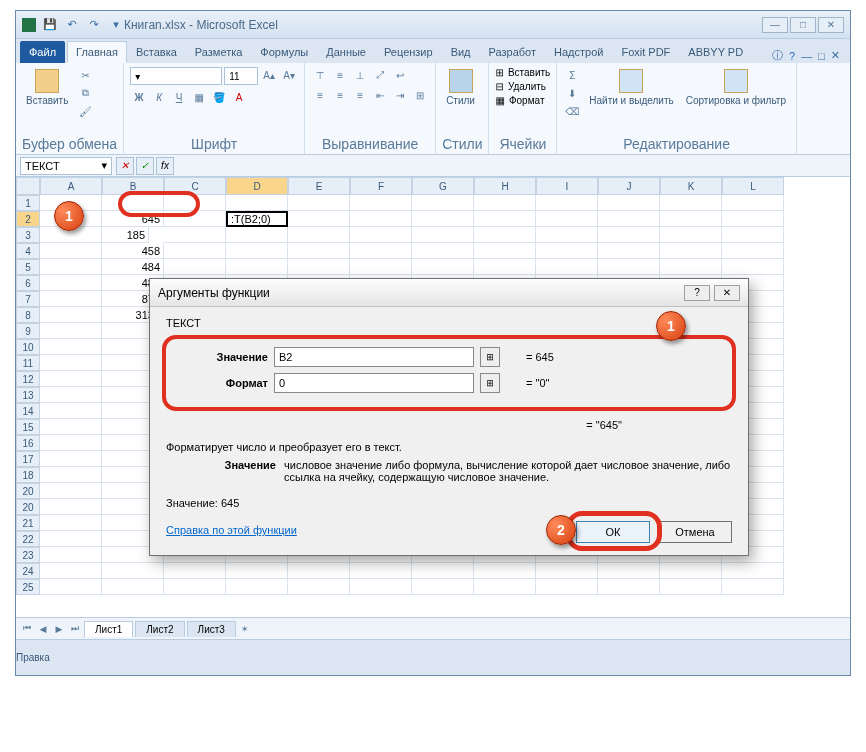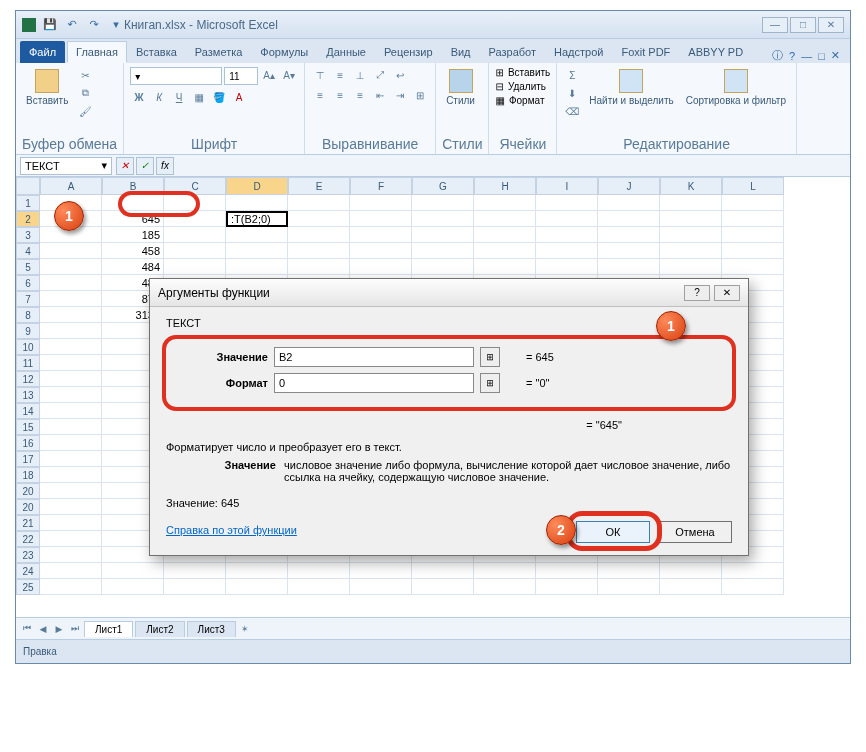--- a/index.html
+++ b/index.html
@@ -52,21 +52,21 @@
 .cell { position: absolute; border-right: 1px solid #d9e3ed; border-bottom: 1px solid #d9e3ed; height: 16px; width: 62px; font-size: 11px; padding: 0 3px; display: flex; align-items: center; justify-content: flex-end; }
 .cell.editing { border: 2px solid #000; z-index: 5; background: #fff; justify-content: flex-start; }
 
 .annotation-circle { position: absolute; border: 4px solid #e03020; border-radius: 18px; pointer-events: none; z-index: 50; }
 .callout { position: absolute; width: 30px; height: 30px; border-radius: 50%; background: radial-gradient(circle at 30% 30%, #ff8a5a, #d84010); border: 1px solid #a02000; color: #fff; display: flex; align-items: center; justify-content: center; font-size: 14px; font-weight: bold; z-index: 60; box-shadow: 2px 3px 4px rgba(0,0,0,.4); }
 
 .sheet-tabs { height: 22px; background: #eef4fa; border-top: 1px solid #b8cde2; display: flex; align-items: center; padding: 0 4px; gap: 2px; }
 .sheet-nav { width: 14px; height: 14px; display: flex; align-items: center; justify-content: center; color: #5a7a9a; font-size: 9px; }
 .sheet-tab { padding: 2px 10px; background: #fff; border: 1px solid #b8cde2; border-bottom: none; font-size: 10px; }
 .sheet-tab.inactive { background: #dce6f2; }
-.status-bar { height: 24px; background: #dce6f2; border-top: 1px solid #b8cde2; display: flex; align-items: center; padding: 0 7px; font-size: 10px; color: #3a5a7a; }
+.status-bar { height: 36px; background: #dce6f2; border-top: 1px solid #b8cde2; display: flex; align-items: center; padding: 0 0; font-size: 10px; color: #3a5a7a; }
 
 .dialog { position: absolute; left: 133px; top: 267px; width: 600px; background: #f0f0f0; border: 1px solid #707070; box-shadow: 4px 6px 14px rgba(0,0,0,.35); z-index: 40; }
 .dlg-title { height: 28px; background: linear-gradient(#fdfdfd,#e5e5e5); border-bottom: 1px solid #c0c0c0; display: flex; align-items: center; padding: 0 8px; font-size: 12px; }
 .dlg-title-btns { margin-left: auto; display: flex; gap: 4px; }
 .dlg-tbtn { width: 26px; height: 16px; border: 1px solid #a0a0a0; background: #eee; display: flex; align-items: center; justify-content: center; font-size: 10px; }
 .dlg-body { padding: 10px 16px 12px; }
 .dlg-func { font-size: 11px; margin-bottom: 6px; }
 .dlg-args { border: 4px solid #e03020; border-radius: 14px; padding: 8px 12px; margin: 0 -4px 8px; }
 .arg-row { display: flex; align-items: center; margin-bottom: 6px; gap: 6px; }
 .arg-label { width: 90px; text-align: right; font-weight: bold; font-size: 11px; }
@@ -300,21 +300,21 @@
         <div class="cell editing" style="left: 186px; top: 16px;">:Т(B2;0)</div>
         <div class="cell" style="left: 248px; top: 16px;"></div>
         <div class="cell" style="left: 310px; top: 16px;"></div>
         <div class="cell" style="left: 372px; top: 16px;"></div>
         <div class="cell" style="left: 434px; top: 16px;"></div>
         <div class="cell" style="left: 496px; top: 16px;"></div>
         <div class="cell" style="left: 558px; top: 16px;"></div>
         <div class="cell" style="left: 620px; top: 16px;"></div>
         <div class="cell" style="left: 682px; top: 16px;"></div>
         <div class="cell" style="left: 0px; top: 32px;"></div>
-        <div class="cell" style="left: 62px; top: 32px;">185</div>
+        <div class="cell" style="left: 47px; top: 32px;">185</div>
         <div class="cell" style="left: 124px; top: 32px;"></div>
         <div class="cell" style="left: 186px; top: 32px;"></div>
         <div class="cell" style="left: 248px; top: 32px;"></div>
         <div class="cell" style="left: 310px; top: 32px;"></div>
         <div class="cell" style="left: 372px; top: 32px;"></div>
         <div class="cell" style="left: 434px; top: 32px;"></div>
         <div class="cell" style="left: 496px; top: 32px;"></div>
         <div class="cell" style="left: 558px; top: 32px;"></div>
         <div class="cell" style="left: 620px; top: 32px;"></div>
         <div class="cell" style="left: 682px; top: 32px;"></div>

